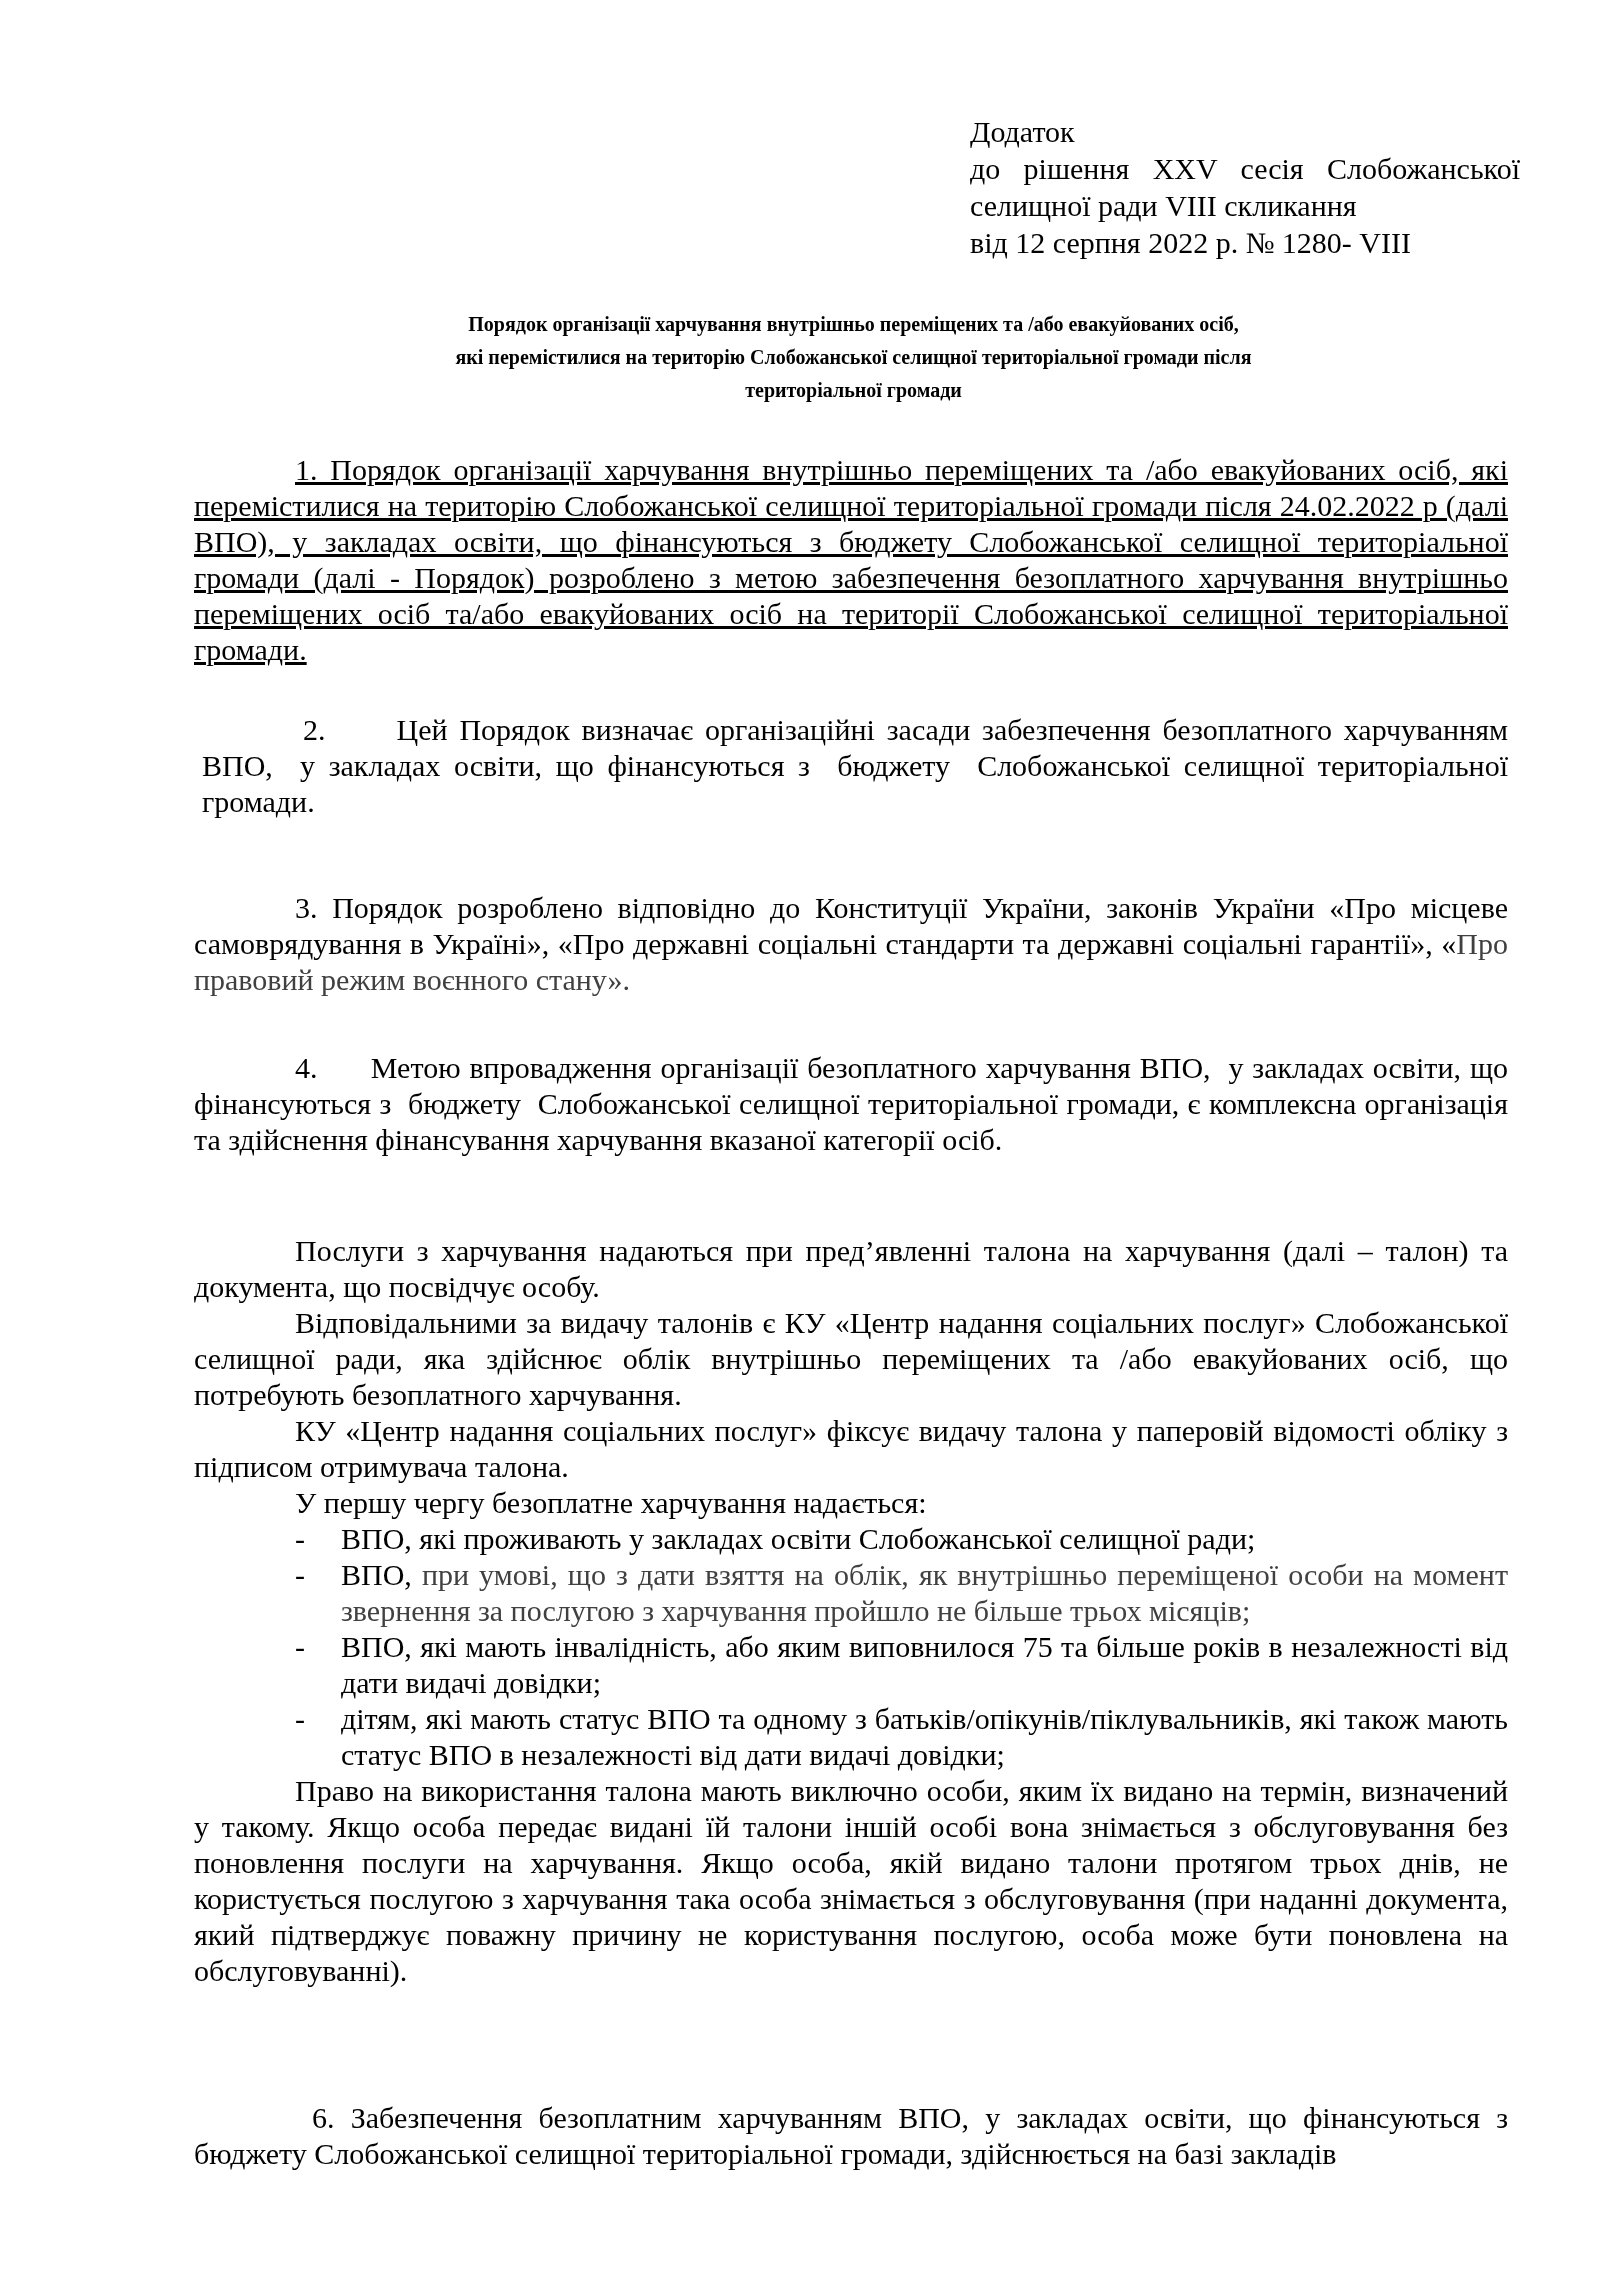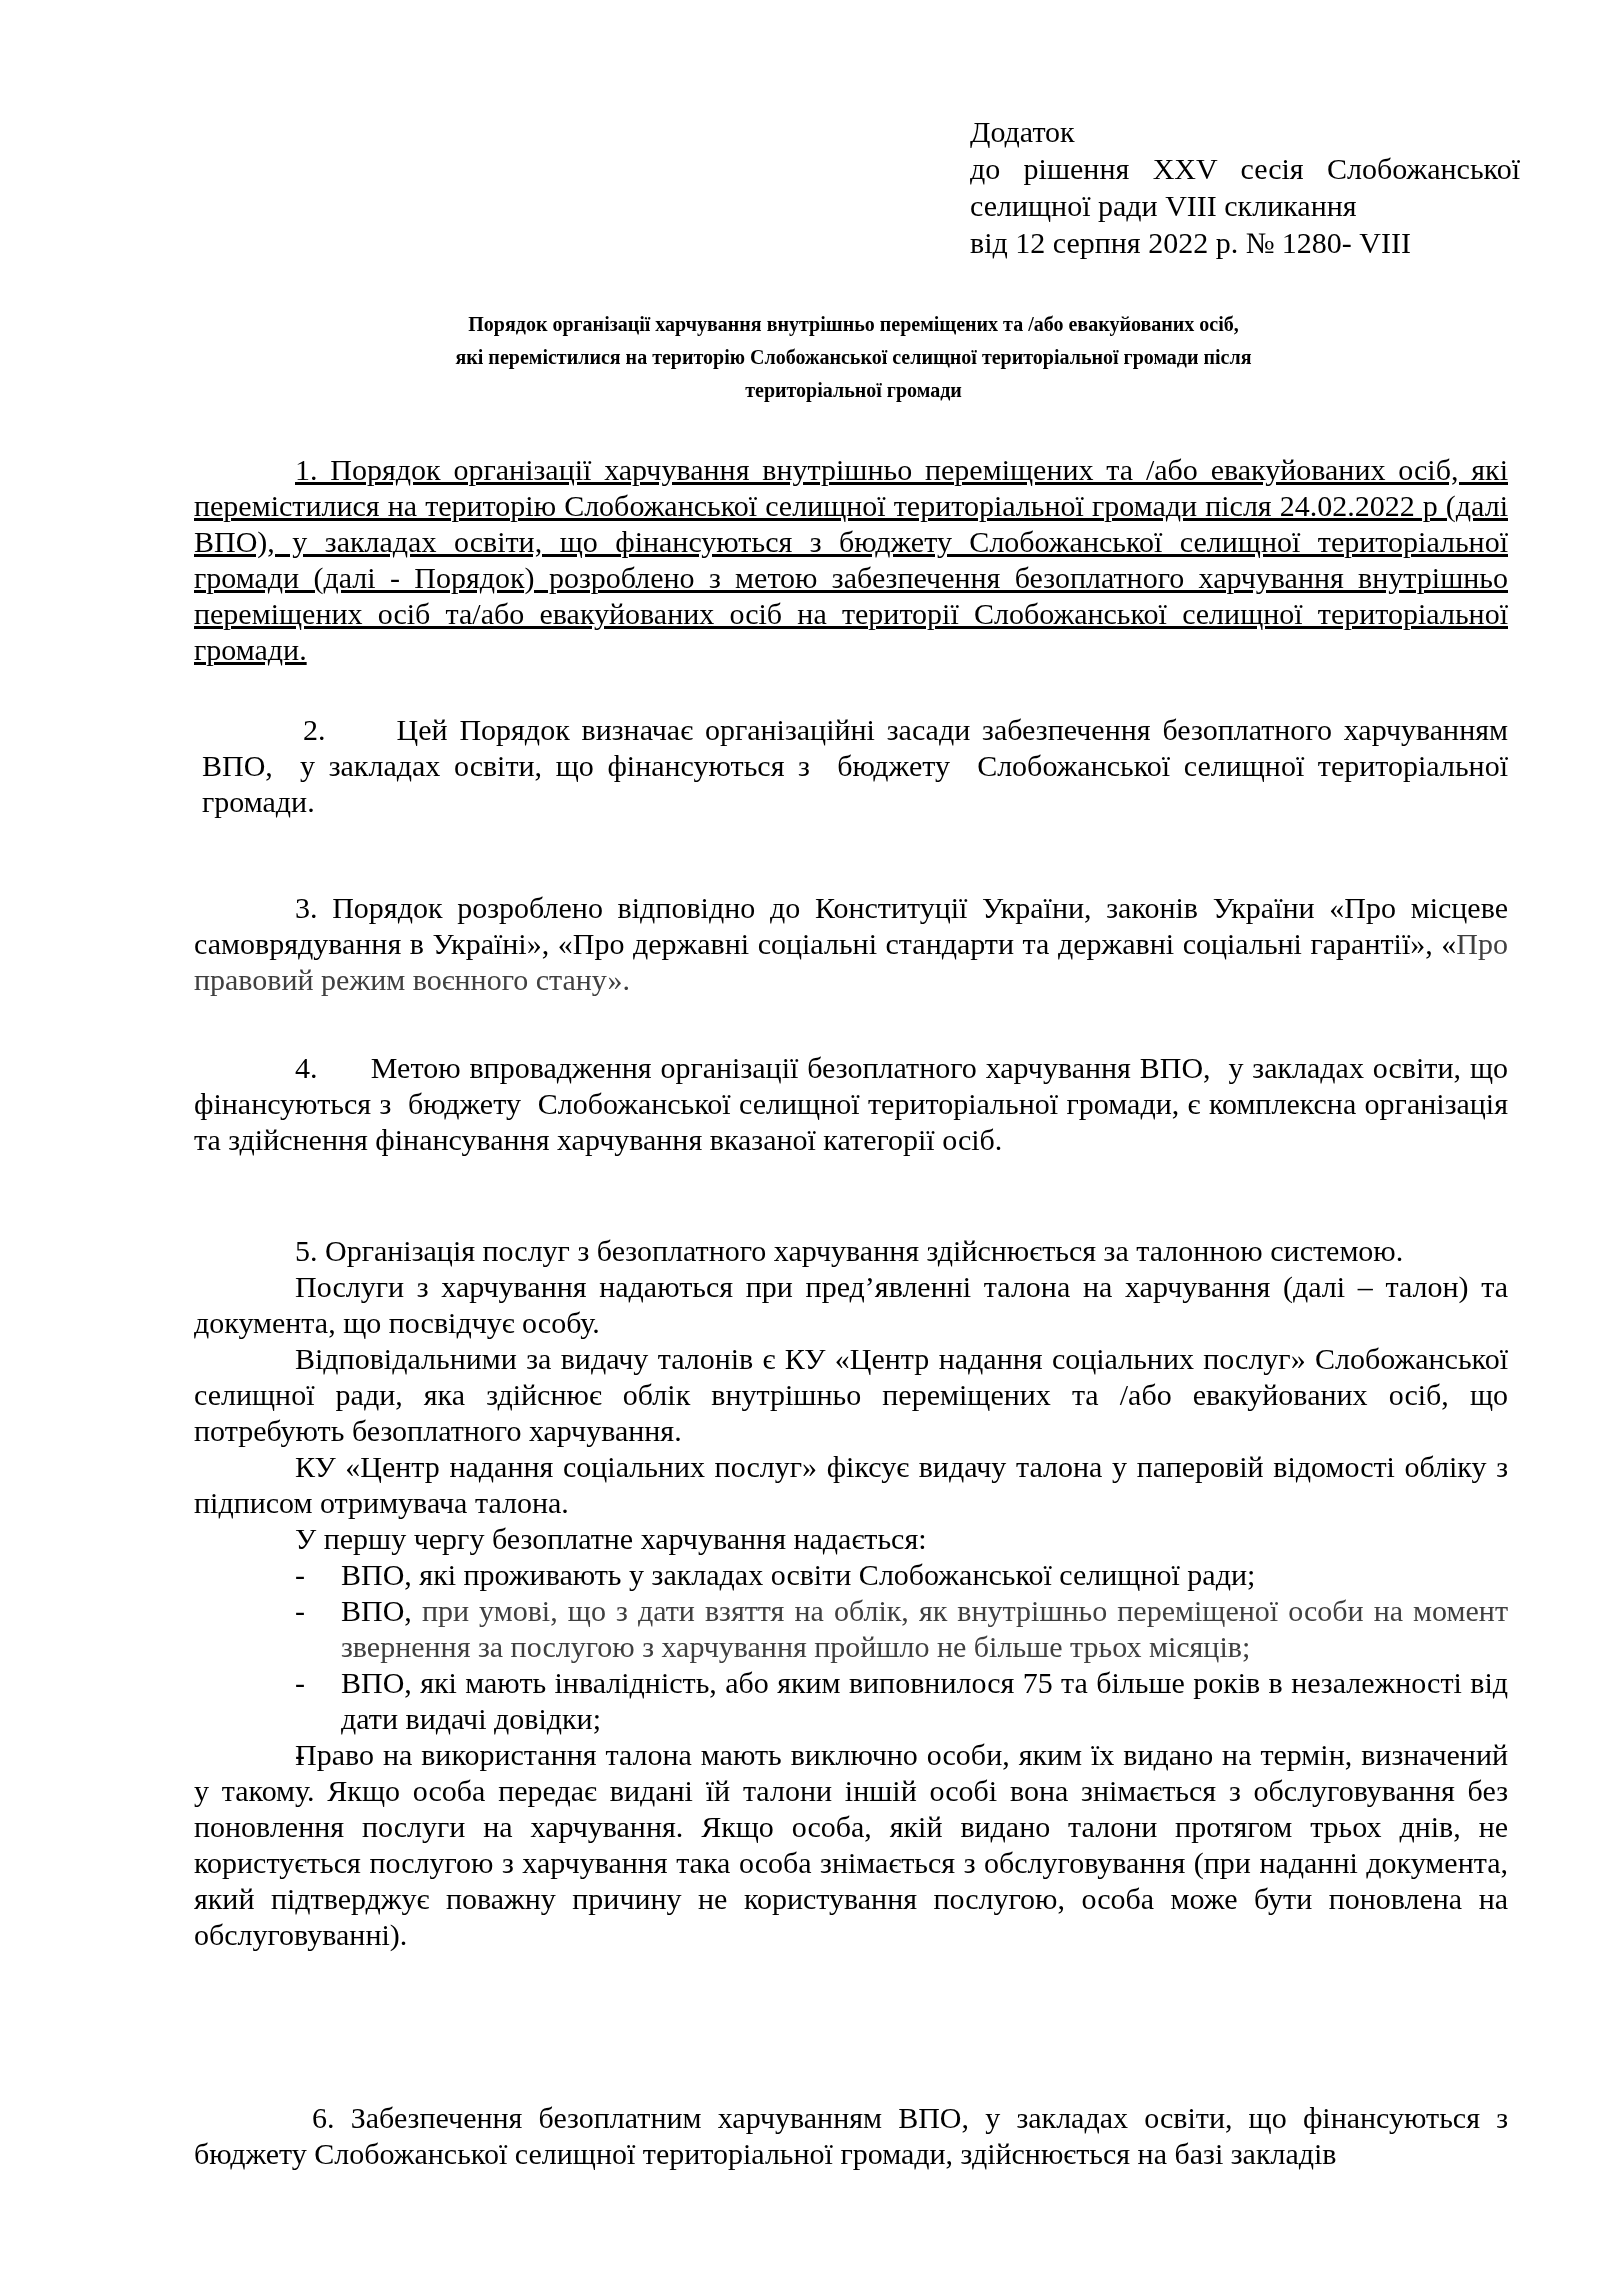--- a/index.html
+++ b/index.html
@@ -60,40 +60,40 @@
 
   <div class="body" id="p3">
     <p class="para indent"><span>3. Порядок розроблено відповідно до Конституції України, законів України «Про місцеве самоврядування в Україні», «Про державні соціальні стандарти та державні соціальні гарантії», «</span><span class="gray">Про правовий режим воєнного стану».</span></p>
   </div>
 
   <div class="body" id="p4">
     <p class="para indent" style="white-space: pre-wrap;">4.      Метою впровадження організації безоплатного харчування ВПО,  у закладах освіти, що фінансуються з  бюджету  Слобожанської селищної територіальної громади, є комплексна організація та здійснення фінансування харчування вказаної категорії осіб.</p>
   </div>
 
   <div class="body" id="p5">
-    <p class="para indent">5. Організація послуг з безоплатного харчування здійснюється за талонною системою.</p>
     <p class="para indent">Послуги з харчування надаються при пред’явленні талона на харчування (далі – талон) та документа, що посвідчує особу.</p>
     <p class="para indent">Відповідальними за видачу талонів є КУ «Центр надання соціальних послуг» Слобожанської селищної ради, яка здійснює облік внутрішньо переміщених та /або евакуйованих осіб, що потребують безоплатного харчування.</p>
     <p class="para indent">КУ «Центр надання соціальних послуг» фіксує видачу талона у паперовій відомості обліку з підписом отримувача талона.</p>
     <p class="para indent">У першу чергу безоплатне харчування надається:</p>
     <ul class="bullets">
       <li>
         <span class="dash">-</span>
         <span>ВПО, які проживають у закладах освіти Слобожанської селищної ради;</span>
       </li>
       <li>
         <span class="dash">-</span>
         <span>ВПО,</span><span class="gray"> при умові, що з дати взяття на облік, як внутрішньо переміщеної особи  на момент звернення за послугою з харчування пройшло не більше трьох місяців;</span>
       </li>
       <li>
         <span class="dash">-</span>
         <span>ВПО, які мають інвалідність, або яким виповнилося 75 та більше років в незалежності від дати видачі довідки;</span>
       </li>
       <li>
         <span class="dash">-</span>
+        <span>дітям, які мають статус ВПО та одному з батьків/опікунів/піклувальників, які також мають статус ВПО в незалежності від дати видачі довідки;</span>
       </li>
     </ul>
     <p class="para indent">Право на використання талона мають виключно особи, яким їх видано на термін, визначений у такому. Якщо особа передає видані їй талони іншій особі вона знімається з обслуговування без поновлення послуги на харчування. Якщо особа, якій видано талони протягом трьох днів, не користується послугою з харчування така особа знімається з обслуговування (при наданні документа, який підтверджує поважну причину  не користування послугою, особа може бути поновлена на обслуговуванні).</p>
   </div>
 
   <div class="body" id="p6">
     <p class="para p6indent">6. Забезпечення безоплатним харчуванням ВПО, у закладах освіти, що фінансуються з  бюджету Слобожанської селищної територіальної громади, здійснюється на базі закладів</p>
   </div>
 
 </div>

